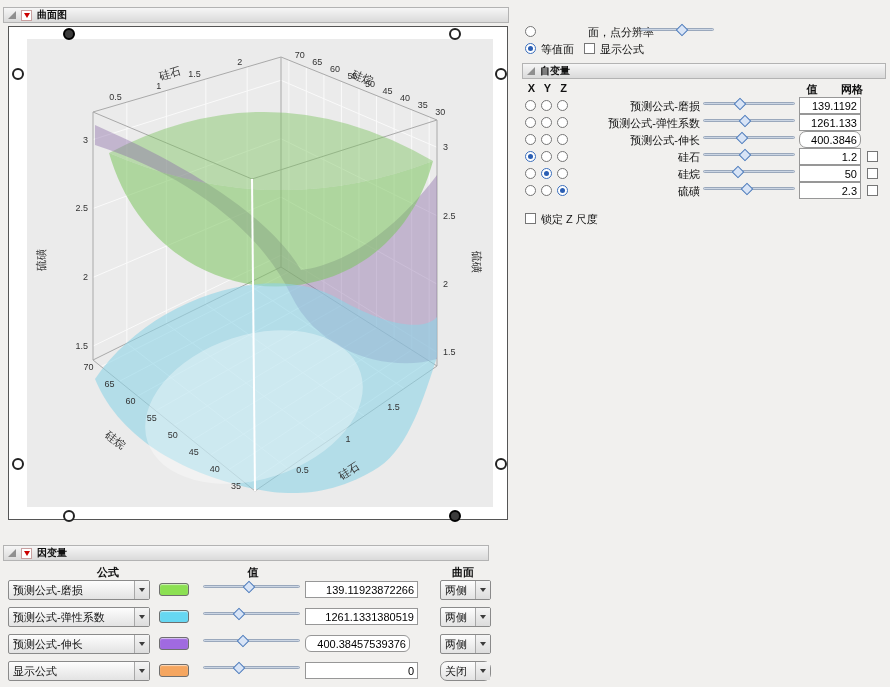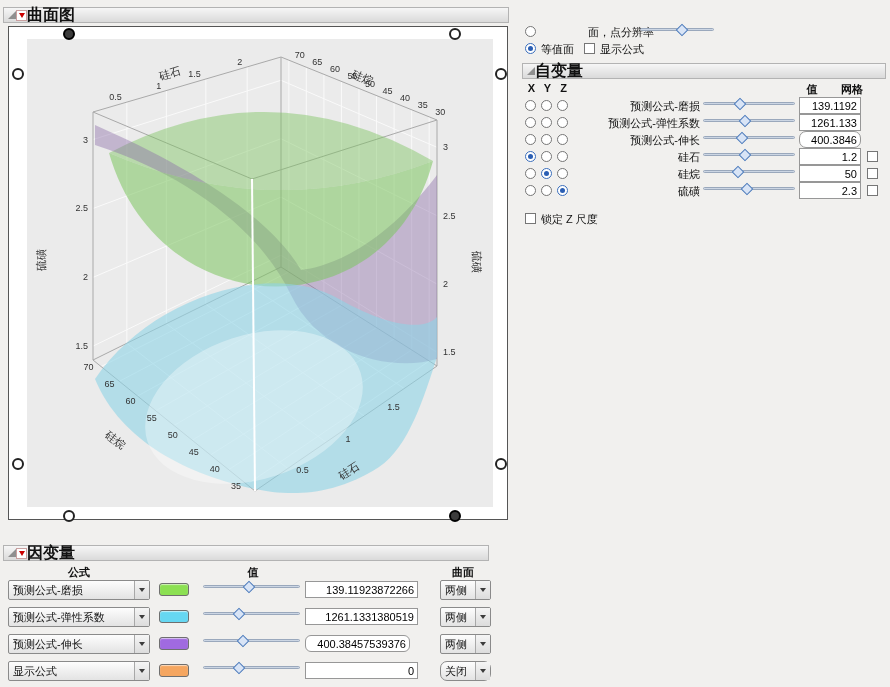--- a/index.html
+++ b/index.html
@@ -2,22 +2,22 @@
 <html><head>
 <meta charset="utf-8">
 <style>
   html,body{margin:0;padding:0;}
   body{width:890px;height:687px;overflow:hidden;
        font-family:"Liberation Sans","DejaVu Sans",sans-serif;font-size:11px;color:#111;}
   .app{position:relative;width:890px;height:687px;background:#f1f0ee;}
 
   
   .hdr{position:absolute;height:16px;background:linear-gradient(#f6f6f6,#dadada);
-       border:1px solid #b3b3b3;display:flex;align-items:center;padding:0 4px;
-       font-weight:bold;font-size:16px;box-sizing:border-box;}
+       border:1px solid #b3b3b3;display:flex;align-items:center;gap:5px;padding:0 4px;
+       font-weight:bold;font-size:10px;box-sizing:border-box;}
   .disc{width:0;height:0;border-left:8px solid transparent;border-bottom:8px solid #8f8f8f;cursor:pointer;}
   .redbtn{width:11px;height:11px;background:#fff;border:1px solid #c9a0a0;
           display:inline-flex;align-items:center;justify-content:center;box-sizing:border-box;}
   .redbtn i{width:0;height:0;border-left:3px solid transparent;border-right:3px solid transparent;border-top:5px solid #c00;}
 
   
   .plot-frame{position:absolute;left:8px;top:26px;width:498px;height:492px;background:#fff;
               border:1px solid #555;box-sizing:content-box;}
   .plot-frame svg{position:absolute;left:0;top:0;}
   .handle{position:absolute;width:12px;height:12px;border-radius:50%;
@@ -275,21 +275,21 @@
   </div>
 
   <div class="dep">
     <div class="hdr" style="left:0;top:0;width:486px;">
       <span class="disc"></span>
       <span class="redbtn">
           <i></i>
         </span>
       <span>因变量</span>
     </div>
-    <span class="lbl bold" style="left:65px;top:20px;width:80px;">公式</span>
+    <span class="lbl bold" style="left:65px;top:20px;width:80px;text-align:center;">公式</span>
     <span class="lbl bold" style="left:200px;top:20px;width:100px;text-align:center;">值</span>
     <span class="lbl bold" style="left:430px;top:20px;width:60px;text-align:center;">曲面</span>
 
     <div>
       <div class="dropdown" style="left:5px;top:35px;width:142px;">
         <span class="dd-label">预测公式-磨损</span>
         <span class="dd-btn">
             <i class="dd-arrow"></i>
           </span>
       </div>

